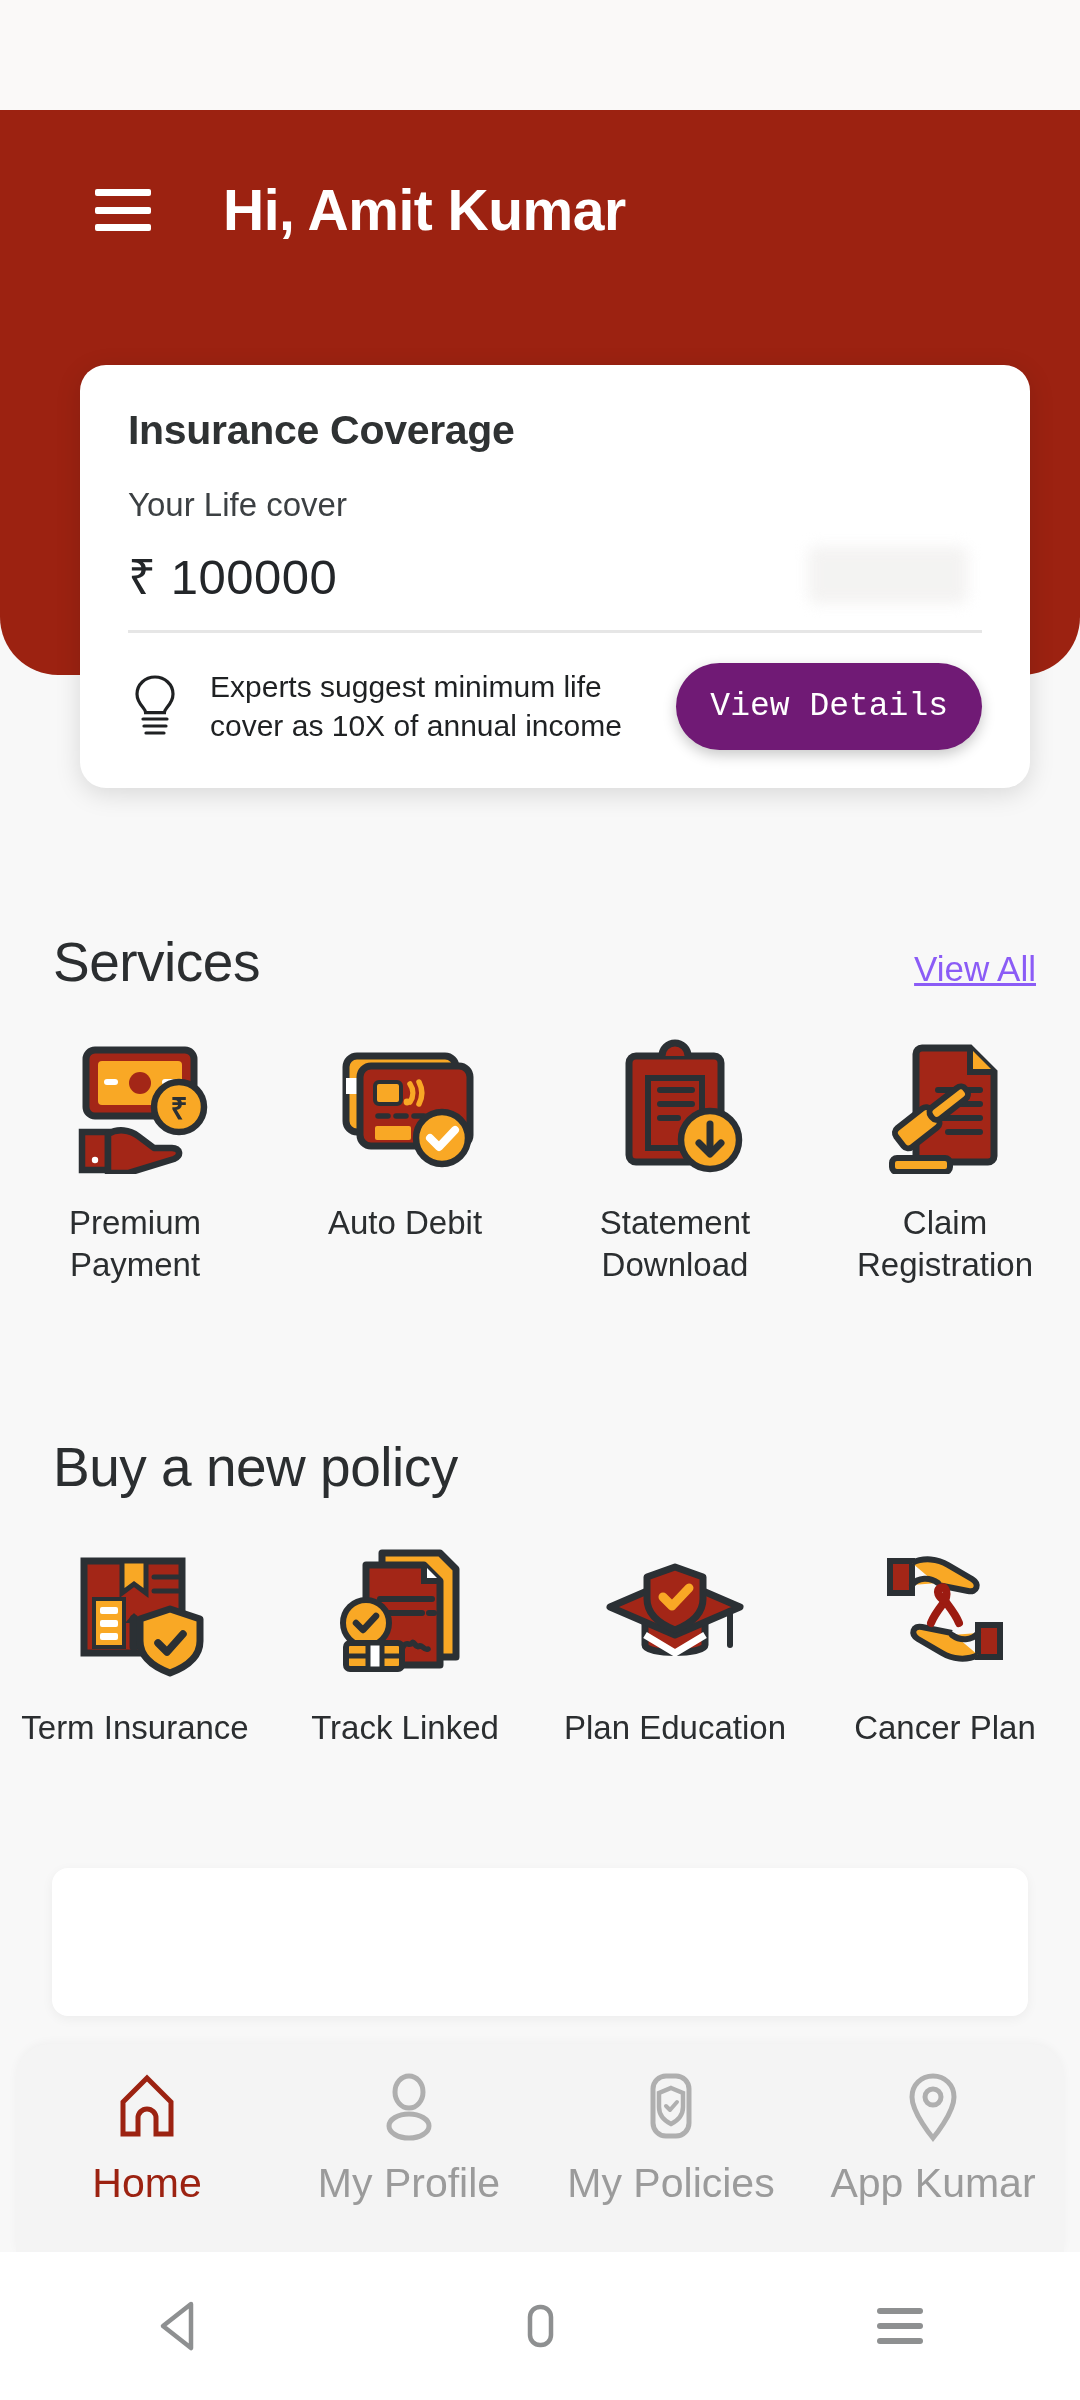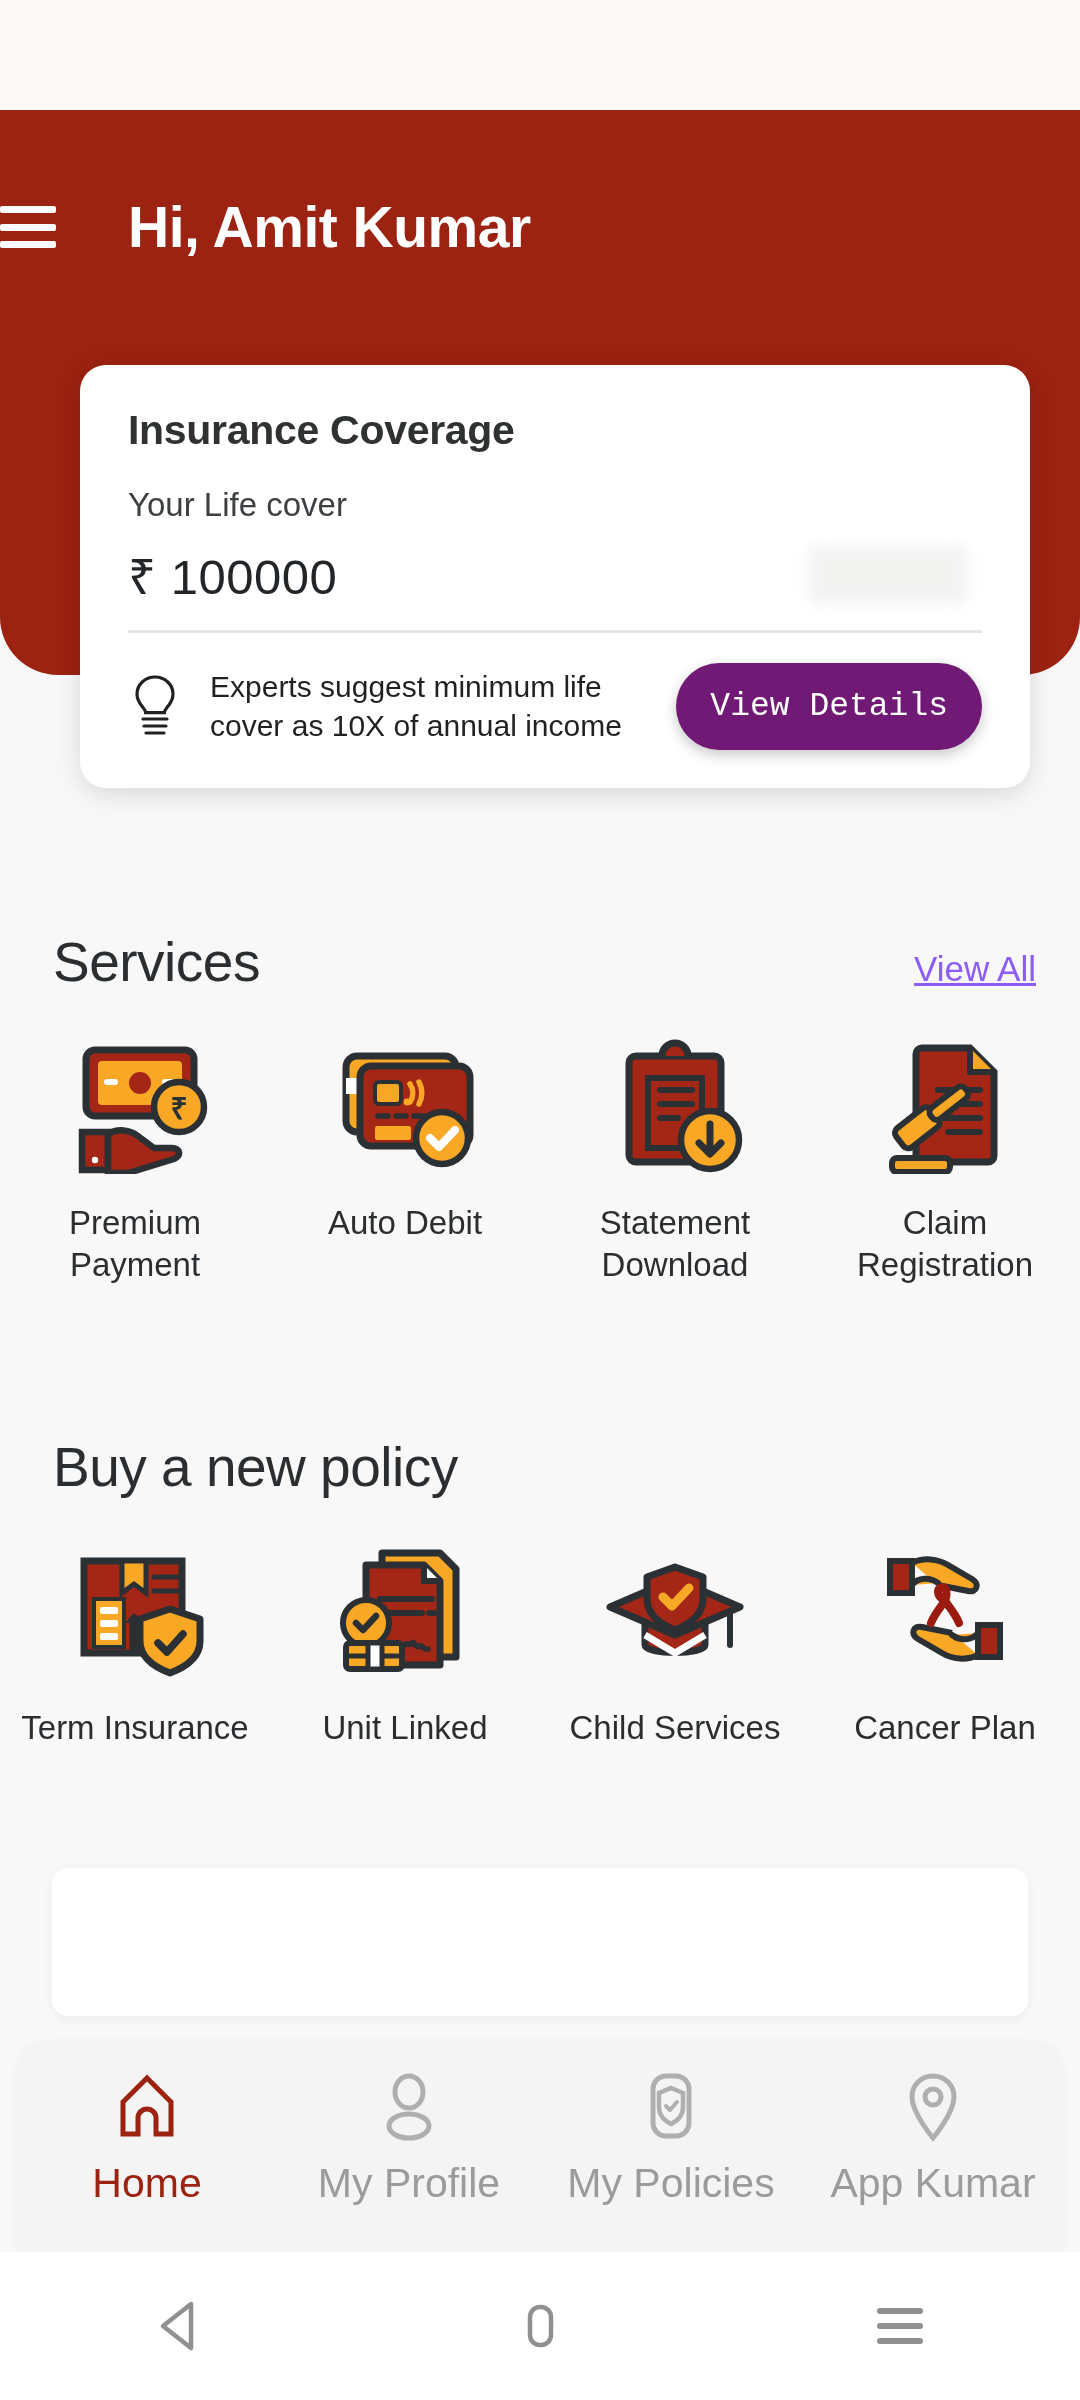--- a/index.html
+++ b/index.html
@@ -14,22 +14,22 @@
   
   .status-bar { height: 110px; width: 100%; background: #FAF9F8; }
 
   
   .header-red {
     position: absolute; top: 110px; left: 0; width: 1080px; height: 565px;
     background: #9C2211;
     border-bottom-left-radius: 58px; border-bottom-right-radius: 58px;
   }
   .appbar {
-    position: absolute; top: 17px; left: 0; width: 100%; height: 200px;
-    display: flex; align-items: center; 
+    position: absolute; top: 0; left: 0; width: 100%; height: 200px;
+    display: flex; align-items: center; padding-left: 95px;
   }
   .hamburger { width: 56px; height: 42px; display: flex; flex-direction: column; justify-content: space-between; cursor: pointer; }
   .hamburger span { display: block; height: 7px; background: #ffffff; border-radius: 2px; width: 100%; }
   .greeting {
     color: #ffffff; font-size: 57px; font-weight: 700;
     margin-left: 72px; letter-spacing: -0.5px; white-space: nowrap;
   }
 
   
   .coverage-card {
@@ -273,35 +273,35 @@
             </g>
             <path d="M72 110c4-10 7-2 10-6 2-3 4 6 7 3 3-2 5 5 9 3" fill="none" stroke="#2B3034" stroke-width="5.5" stroke-linecap="round"></path>
             <circle cx="36" cy="84" r="23" fill="#F9A825" stroke="#2B3034" stroke-width="6"></circle>
             <path d="M26 84l7 7 13-14" fill="none" stroke="#2B3034" stroke-width="6.5" stroke-linecap="round" stroke-linejoin="round"></path>
             <rect x="16" y="104" width="56" height="26" rx="4" fill="#F9A825" stroke="#2B3034" stroke-width="6"></rect>
             <rect x="38" y="104" width="14" height="26" fill="#fff" stroke="#2B3034" stroke-width="5"></rect>
             <line x1="16" y1="117" x2="38" y2="117" stroke="#2B3034" stroke-width="5"></line>
             <line x1="52" y1="117" x2="72" y2="117" stroke="#2B3034" stroke-width="5"></line>
           </svg>
         </div>
-        <div class="tile-label">Unit Linked</div>
+        <div class="tile-label">Track Linked</div>
       </div>
 
       <div class="tile">
         <div class="tile-icon">
           <svg width="150" height="140" viewBox="0 0 150 140">
             <path d="M45 78v28c0 10 60 10 60 0V78z" fill="#A32617" stroke="#2B3034" stroke-width="7" stroke-linejoin="round"></path>
             <path d="M45 96l30 18 30-18" fill="none" stroke="#fff" stroke-width="7" stroke-linejoin="round"></path>
             <path d="M10 68L75 40l65 28-65 28z" fill="#A32617" stroke="#2B3034" stroke-width="7" stroke-linejoin="round"></path>
             <path d="M130 72v34" stroke="#2B3034" stroke-width="6" stroke-linecap="round"></path>
             <path d="M75 28l28 10v22c0 16-13 25-28 31-15-6-28-15-28-31V38z" fill="#A32617" stroke="#2B3034" stroke-width="7" stroke-linejoin="round"></path>
             <path d="M63 58l9 9 17-18" fill="none" stroke="#F9A825" stroke-width="9" stroke-linecap="round" stroke-linejoin="round"></path>
           </svg>
         </div>
-        <div class="tile-label">Child Services</div>
+        <div class="tile-label">Plan Education</div>
       </div>
 
       <div class="tile">
         <div class="tile-icon">
           <svg width="150" height="140" viewBox="0 0 150 140">
             <path d="M20 22h22v32H20z" fill="#A32617" stroke="#2B3034" stroke-width="6"></path>
             <path d="M42 24c12-6 26-4 36 2l24 14c8 5 5 14-4 12l-30-6" fill="#F9A825" stroke="#2B3034" stroke-width="6" stroke-linejoin="round"></path>
             <path d="M42 46c6-8 18-8 26-2" fill="#F9A825" stroke="#2B3034" stroke-width="6" stroke-linecap="round"></path>
             <path d="M130 118h-22V86h22z" fill="#A32617" stroke="#2B3034" stroke-width="6"></path>
             <path d="M108 116c-12 6-26 4-36-2L48 100c-8-5-5-14 4-12l30 6" fill="#F9A825" stroke="#2B3034" stroke-width="6" stroke-linejoin="round"></path>

